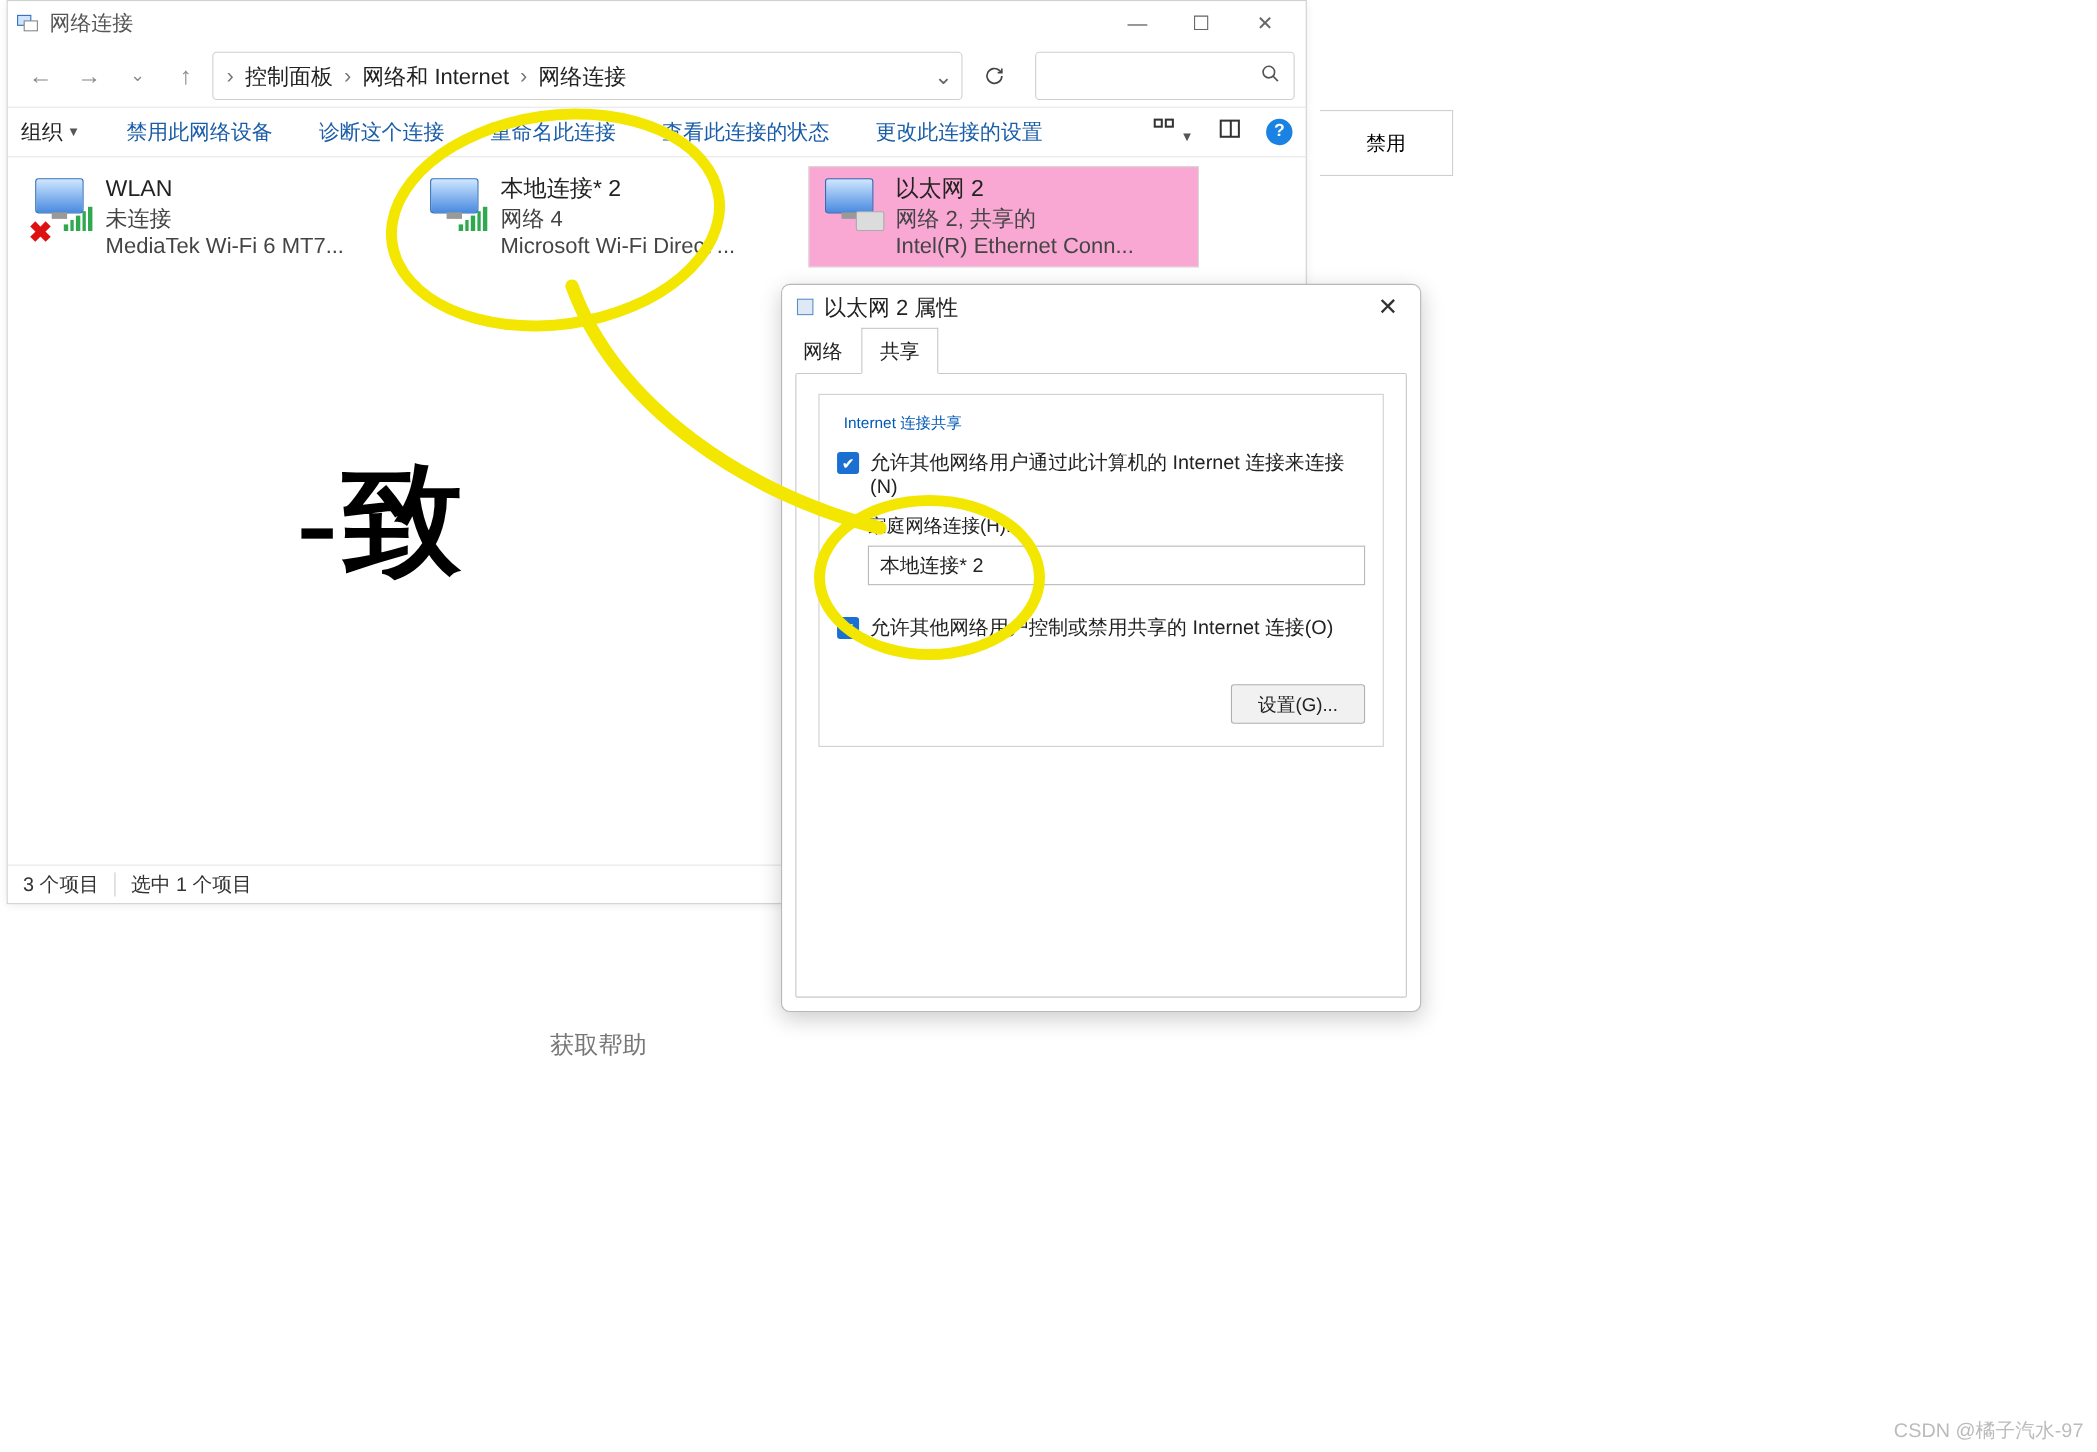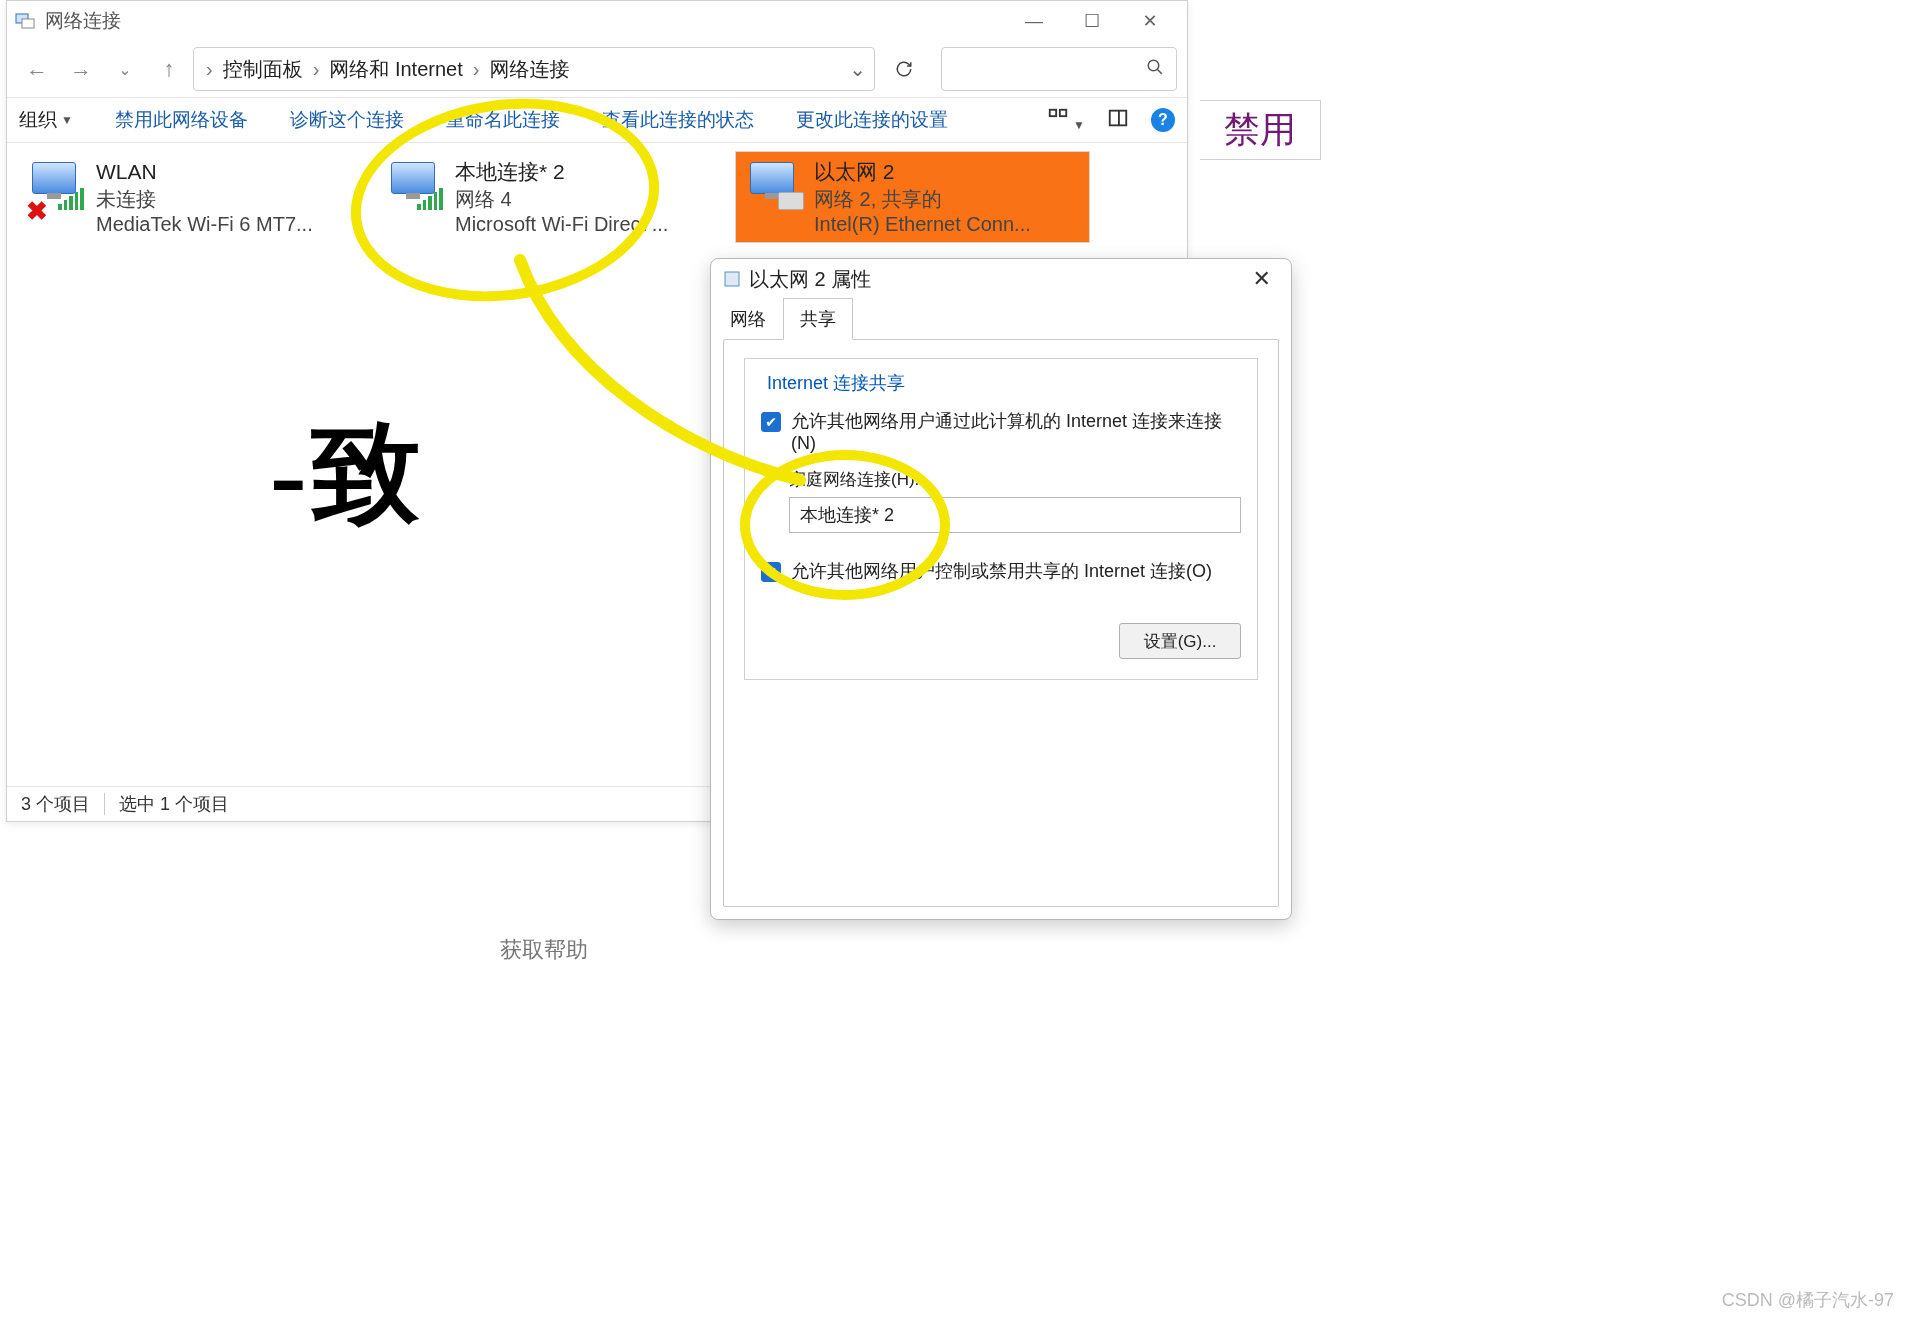--- a/index.html
+++ b/index.html
@@ -15,46 +15,46 @@
   .address-box .sep{color:#777;padding:0 2px;}
   .refresh-area{width:50px;height:42px;display:flex;align-items:center;justify-content:center;color:#555;font-size:18px;}
   .search-box{width:210px;height:42px;border:1px solid #cfcfcf;border-radius:4px;margin-left:8px;display:flex;align-items:center;justify-content:flex-end;padding:0 12px;color:#555;}
   .toolbar{height:44px;border-top:1px solid #e6e6e6;border-bottom:1px solid #e6e6e6;display:flex;align-items:center;padding:0 12px;font-size:19px;color:#1a5da8;gap:14px;}
   .toolbar .tb-item{margin-right:28px;display:flex;align-items:center;cursor:default;}
   .toolbar .tb-item.black{color:#222;}
   .toolbar .rt{margin-left:auto;display:flex;align-items:center;gap:22px;color:#444;}
   .toolbar .help{width:24px;height:24px;border-radius:50%;background:#1a82e2;color:#fff;display:flex;align-items:center;justify-content:center;font-size:16px;font-weight:bold;}
   .content{flex:1;display:flex;padding:8px 10px;gap:4px;align-items:flex-start;}
   .conn{width:355px;height:92px;display:flex;padding:6px 8px;box-sizing:border-box;gap:10px;border:1px solid transparent;}
-  .conn.selected{background:#f97316;border:1px solid #d9d8d6;}
+  .conn.selected{background:#f9a8d4;border:1px solid #d9d8d6;}
   .conn .ic{width:60px;height:60px;flex-shrink:0;position:relative;}
   .monitor{width:42px;height:30px;background:linear-gradient(#cfe6ff,#4a8be0);border:1px solid #2e6fb8;border-radius:3px;position:absolute;left:6px;top:4px;}
   .monitor::after{content:"";position:absolute;left:14px;top:30px;width:14px;height:6px;background:#999;}
   .signal{position:absolute;left:32px;top:30px;width:26px;height:22px;display:flex;align-items:flex-end;gap:2px;}
   .signal span{width:4px;background:#2fa84f;}
   .signal span:nth-child(1){height:6px}.signal span:nth-child(2){height:10px}.signal span:nth-child(3){height:14px}.signal span:nth-child(4){height:18px}.signal span:nth-child(5){height:22px}
   .red-x{position:absolute;left:0;top:38px;color:#d11;font-size:26px;font-weight:bold;}
   .eth-cable{position:absolute;left:34px;top:34px;width:24px;height:16px;background:#dcdcdc;border:1px solid #aaa;border-radius:2px;}
   .conn .txt{display:flex;flex-direction:column;justify-content:center;font-size:20px;color:#222;line-height:1.35;overflow:hidden;}
   .conn .txt .l1{font-size:21px;}
   .conn .txt .l2,.conn .txt .l3{color:#444;white-space:nowrap;overflow:hidden;text-overflow:ellipsis;}
   .statusbar{height:34px;border-top:1px solid #e6e6e6;display:flex;align-items:center;padding:0 14px;font-size:18px;color:#333;gap:14px;}
   .statusbar .sep{width:1px;height:22px;background:#ccc;}
-  .side-tab{position:absolute;left:1200px;top:100px;width:120px;height:58px;border:1px solid #d0d0d0;border-left:none;display:flex;align-items:center;justify-content:center;font-size:36px;color:#701a75;background:#fff;font-family:Liberation Mono, monospace;}
+  .side-tab{position:absolute;left:1200px;top:100px;width:120px;height:58px;border:1px solid #d0d0d0;border-left:none;display:flex;align-items:center;justify-content:center;font-size:18px;color:#000000;background:#fff;font-family:Liberation Mono, monospace;}
   
   .dlg{position:absolute;left:710px;top:258px;width:580px;height:660px;background:#fff;border:1px solid #b8b8b8;border-radius:8px;box-shadow:0 6px 20px rgba(0,0,0,.2);display:flex;flex-direction:column;}
   .dlg-title{height:40px;display:flex;align-items:center;padding:0 12px;font-size:20px;color:#222;}
   .dlg-title .di{width:18px;height:18px;margin-right:8px;}
   .dlg-close{margin-left:auto;font-size:22px;color:#333;padding:4px 8px;}
   .dlg-tabs{height:40px;display:flex;align-items:flex-end;padding:0 2px;font-size:18px;}
   .dlg-tabs .dtab{padding:8px 16px;border:1px solid transparent;border-bottom:none;color:#222;}
   .dlg-tabs .dtab.active{border:1px solid #c8c8c8;border-bottom:1px solid #fff;background:#fff;position:relative;top:1px;}
   .dlg-body{flex:1;border:1px solid #c8c8c8;margin:0 12px 12px;border-radius:2px;padding:18px 20px;font-size:18px;color:#222;}
   .fieldset{border:1px solid #d0d0d0;padding:14px 16px 20px;}
-  .fieldset .legend{margin-top:-24px;background:#fff;display:inline-block;padding:0 6px;color:#0058b8;font-size:18px;}
+  .fieldset .legend{margin-top:-24px;background:#fff;display:inline-block;padding:0 6px;color:#0058b8;font-size:14px;}
   .chk-row{display:flex;align-items:flex-start;gap:10px;margin:14px 0;}
   .chk{width:18px;height:18px;border:1px solid #1a6fd1;border-radius:3px;background:#1a6fd1;color:#fff;display:flex;align-items:center;justify-content:center;font-size:14px;flex-shrink:0;margin-top:3px;}
   .lbl-sub{margin-left:28px;margin-top:10px;font-size:17px;}
   .dropdown{margin-left:28px;margin-top:6px;height:34px;border:1px solid #b8b8b8;width:430px;display:flex;align-items:center;padding:0 10px;font-size:18px;}
   .btn-settings{margin-left:auto;width:120px;height:34px;border:1px solid #b0b0b0;background:#f1f1f1;display:flex;align-items:center;justify-content:center;font-size:17px;border-radius:3px;}
   .btn-row{display:flex;margin-top:40px;}
   
   .hand{position:absolute;left:270px;top:400px;font-size:110px;font-weight:900;color:#000;font-family:"STKaiti","KaiTi",serif;letter-spacing:4px;}
   .annot{position:absolute;pointer-events:none;}
   .circ{border:10px solid #f3e600;border-radius:50%;}

